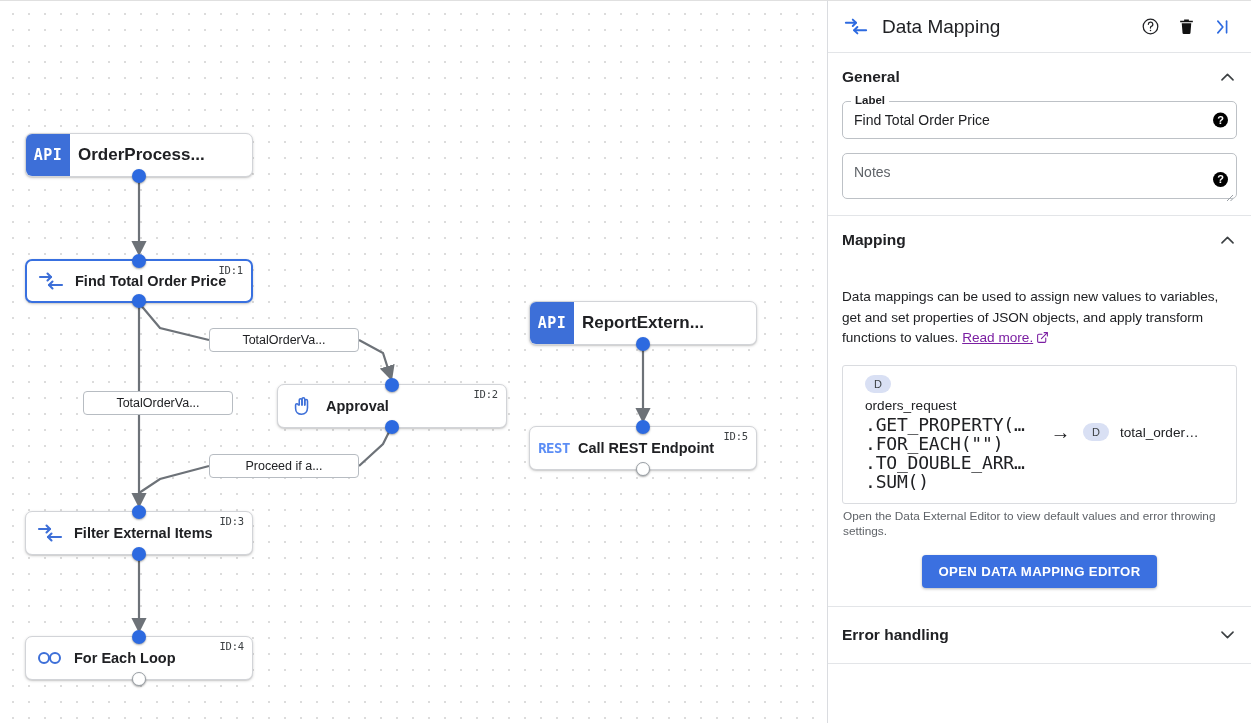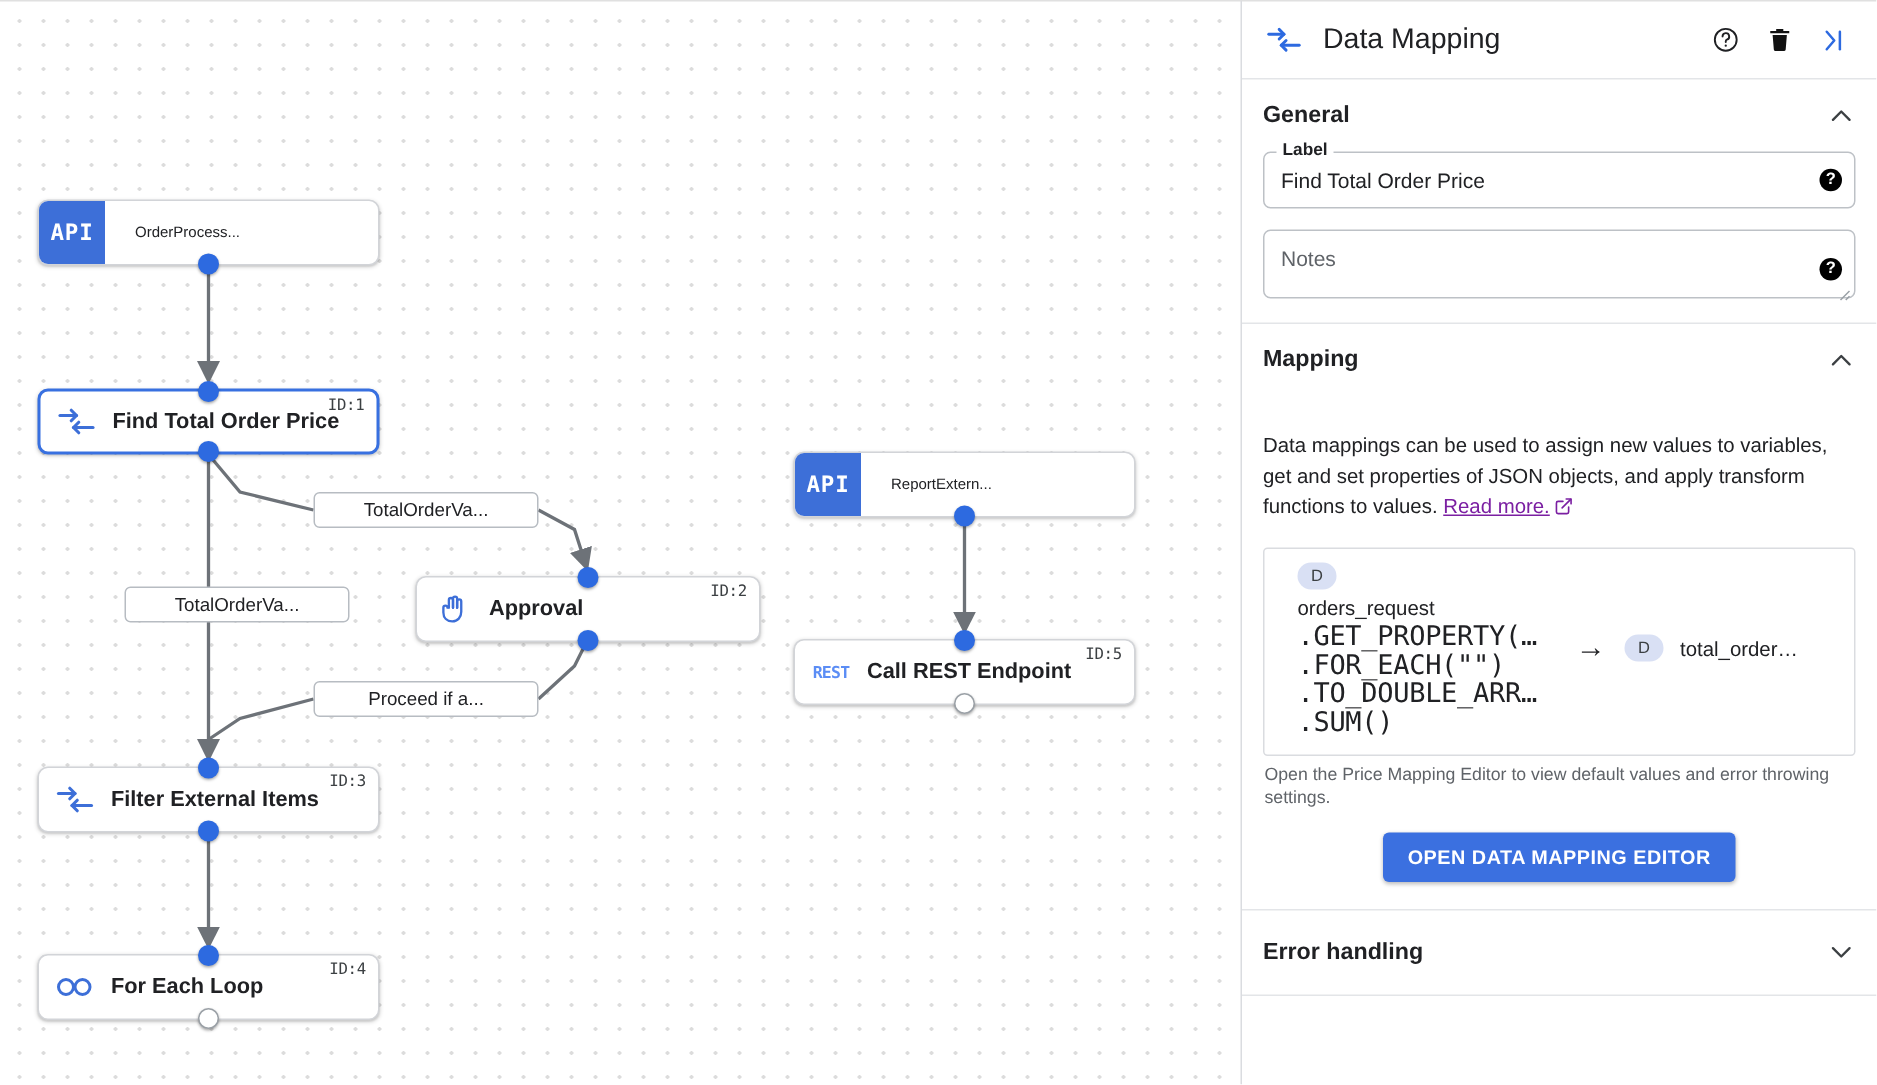--- a/index.html
+++ b/index.html
@@ -53,21 +53,21 @@
     display: flex; align-items: center; justify-content: center;
     color: #3d6fd8;
   }
   .node .ic svg { display: block; }
   .node .ttl {
     font-size: 14.5px;
     color: #202124;
     font-weight: bold;
     white-space: nowrap;
   }
-  .node .ttl.plain { font-weight: normal; padding-left: 20px; font-size: 10px; }
+  .node .ttl.plain { font-weight: bold; padding-left: 8px; font-size: 17px; }
   .node .idtag {
     position: absolute; right: 8px; top: 3px;
     font-size: 10.5px; color: #3c4043;
     font-family: "DejaVu Sans Mono", monospace;
     letter-spacing: -0.2px;
   }
   .port {
     position: absolute; left: 50%; transform: translate(-50%,-50%);
     width: 14px; height: 14px; border-radius: 50%;
     background: #2d6ae0;
@@ -287,21 +287,21 @@
       <div class="port bot hollow"></div>
     </div>
 
     <div class="node" style="left:529px; top:300px; width:228px;">
       <div class="badge">API</div>
       <div class="ttl plain">ReportExtern...</div>
       <div class="port bot"></div>
     </div>
 
     <div class="node" style="left:529px; top:425px; width:228px;">
-      <div class="ic" style="color:#5b8df5;font-family:'DejaVu Sans Mono',monospace;font-weight:bold;font-size:11px;letter-spacing:-.5px;text-align:right;">REST</div>
+      <div class="ic" style="color:#5b8df5;font-family:'DejaVu Sans Mono',monospace;font-weight:bold;font-size:14px;letter-spacing:-.5px;text-align:right;">REST</div>
       <div class="ttl">Call REST Endpoint</div>
       <div class="idtag">ID:5</div>
       <div class="port top"></div>
       <div class="port bot hollow"></div>
     </div>
 
     <div class="edgelabel" style="left:209px; top:327px; width:150px;">TotalOrderVa...</div>
     <div class="edgelabel" style="left:83px; top:390px; width:150px;">TotalOrderVa...</div>
     <div class="edgelabel" style="left:209px; top:453px; width:150px;">Proceed if a...</div>
   </div>
@@ -404,21 +404,21 @@
             <div class="mono">.SUM()</div>
           </div>
           <div class="carrow">→</div>
           <div class="c2">
             <span class="dchip">D</span>
             <span class="outname">total_order…</span>
           </div>
         </div>
       </div>
 
-      <div class="tblnote">Open the Price Mapping Editor to view default values and error throwing settings.</div>
+      <div class="tblnote">Open the Data External Editor to view default values and error throwing settings.</div>
 
       <div class="btnrow">
         <button class="btn">OPEN DATA MAPPING EDITOR</button>
       </div>
     </div>
 
     <div class="section">
       <div class="sechead" style="height:56px;">
         <span class="st">Error handling</span>
         <span class="chev">

